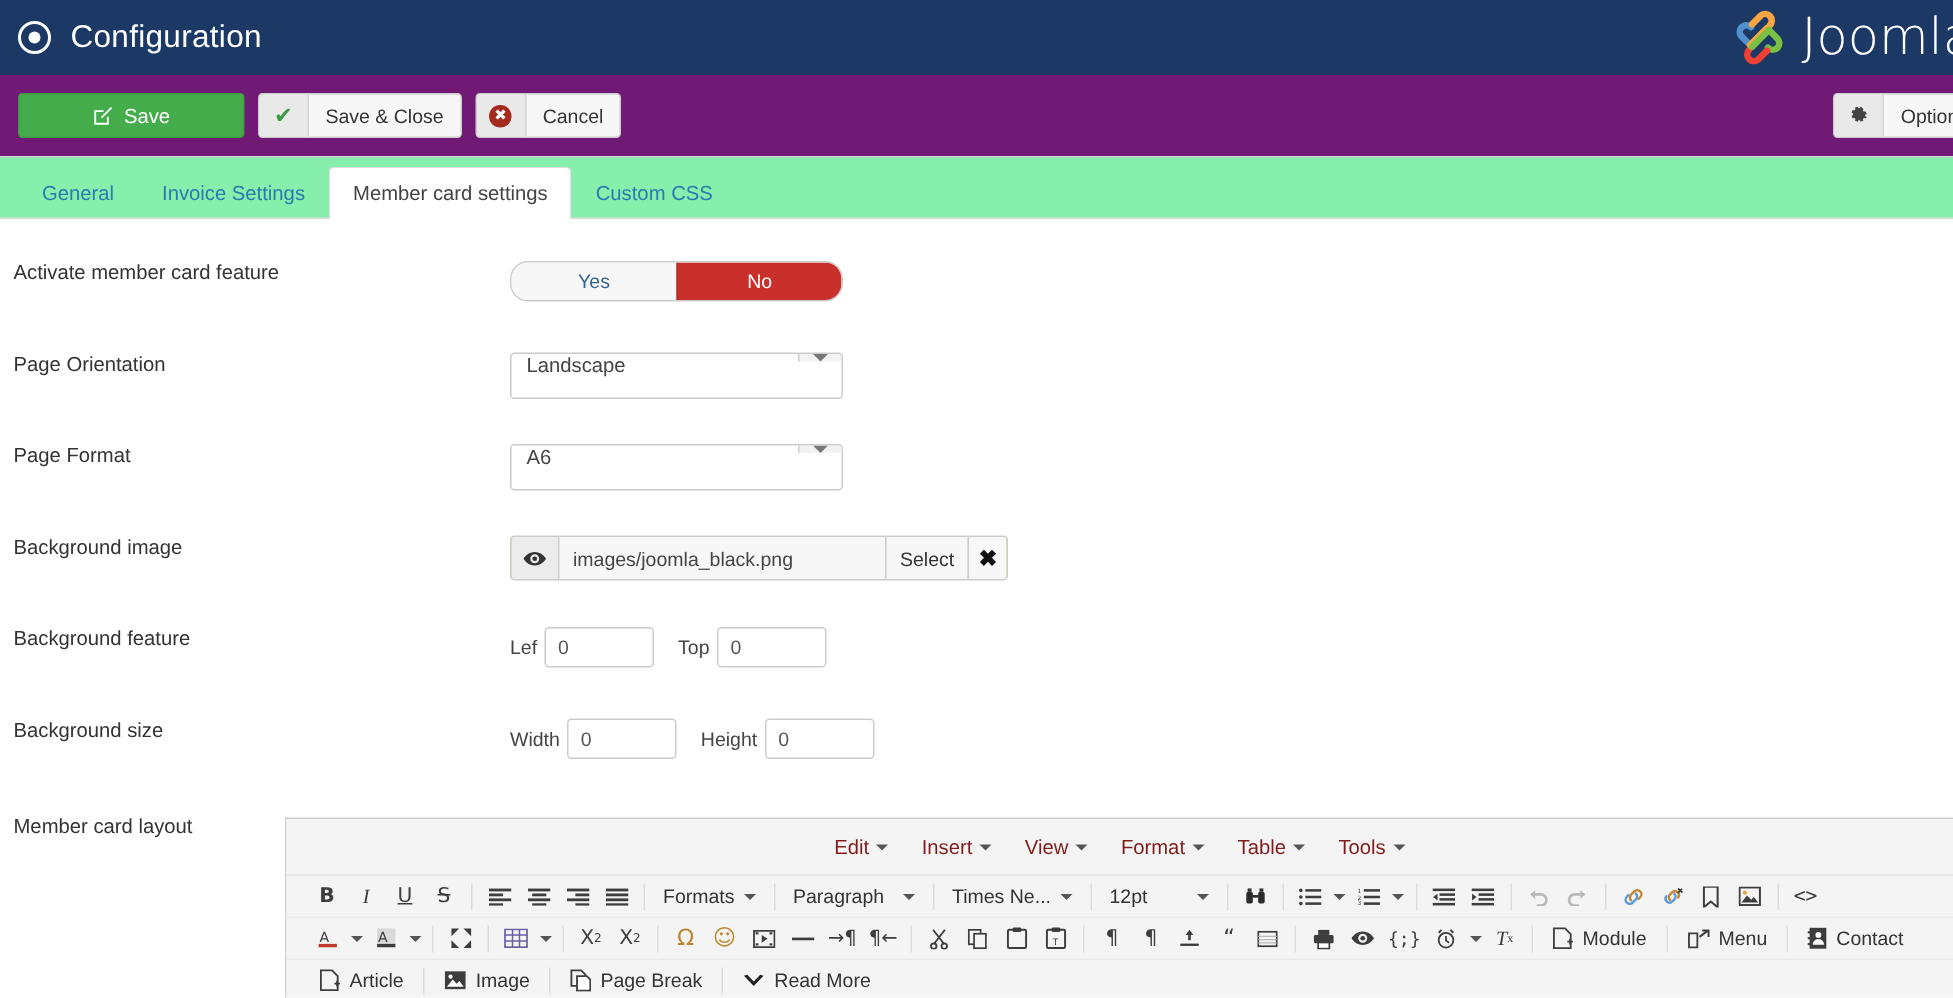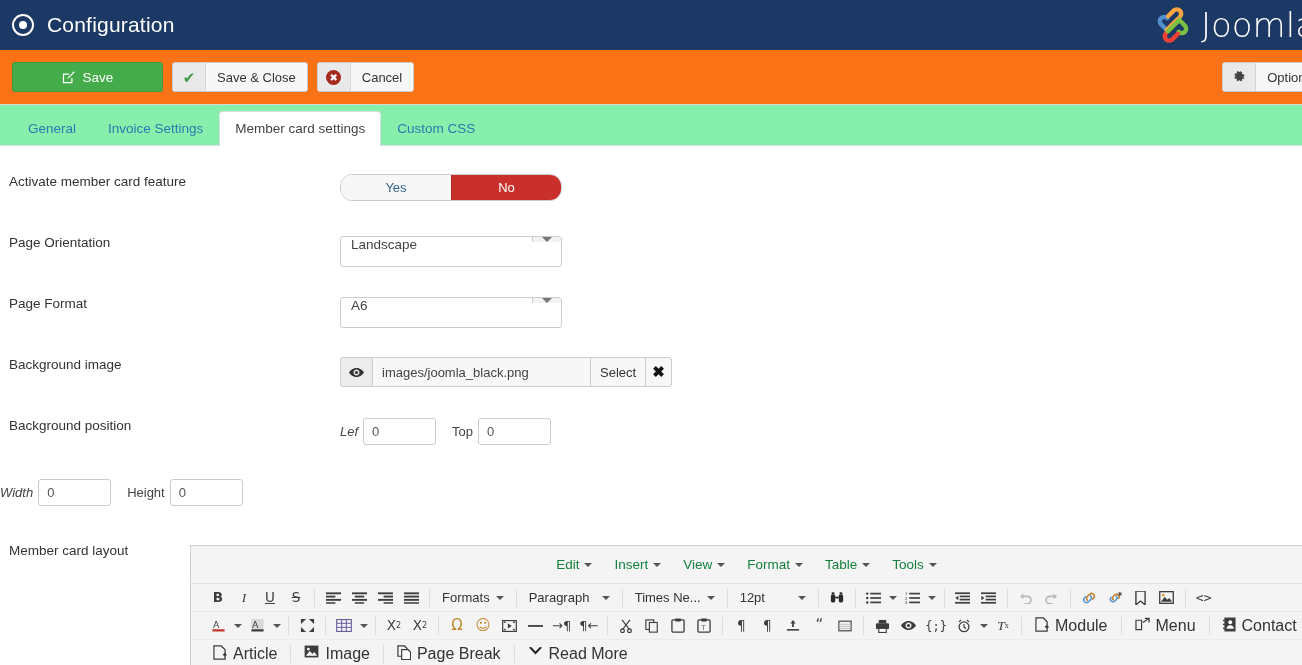--- a/index.html
+++ b/index.html
@@ -32,21 +32,21 @@
   .target-icon i { width: 8px; height: 8px; border-radius: 50%; background: #ffffff; display:block; }
   .page-title { color: #ffffff; font-size: 21px; font-weight: normal; letter-spacing: .2px; }
 
   .brand { display: flex; align-items: center; gap: 8px; padding-right: 0; margin-right: -14px; }
   .brand-mark { width: 40px; height: 40px; flex: none; }
   .brand-text { color: #ffffff; font-size: 34px; letter-spacing: 0px; font-family: "DejaVu Sans", sans-serif; font-weight: 300; white-space: nowrap; }
 
   
   .toolbar {
     height: 55px;
-    background: #f97316;
+    background: #701a75;
     border-bottom: 1px solid #d8d8d8;
     display: flex;
     align-items: center;
     justify-content: space-between;
     padding: 0 0 0 12px;
   }
   .tb-left { display: flex; align-items: center; gap: 9px; }
   .tb-right { display: flex; align-items: center; margin-right: -22px; }
 
   .btn {
@@ -164,36 +164,36 @@
     background: #f7f7f7; border-left: 1px solid #cccccc; cursor: pointer;
   }
   .media .clr {
     width: 26px; display: flex; align-items: center; justify-content: center;
     background: #f7f7f7; border-left: 1px solid #cccccc; cursor: pointer;
     font-size: 15px; font-weight: bold; color: #111;
   }
 
   
   .inline-fields { display: flex; align-items: center; gap: 0; font-size: 13px; color: #444; }
-  .inline-fields .cap { padding: 0 5px 0 0; font-style: italic; }
+  .inline-fields .cap { padding: 0 5px 0 0; }
   .inline-fields .cap2 { padding: 0 5px 0 16px; }
   .numbox {
     width: 73px; height: 27px; border: 1px solid #cccccc; border-radius: 3px;
     background: #ffffff; font-size: 13px; color: #555; padding: 0 8px;
     font-family: "Liberation Sans", sans-serif;
   }
 
   
   .editor-wrap { margin-left: 190px; margin-top: 1px; border: 1px solid #cfcfcf; border-right: none; background: #ffffff; }
   .menubar {
     height: 38px; background: #f4f4f4; border-bottom: 1px solid #e2e2e2;
     display: flex; align-items: center; justify-content: center; gap: 0;
   }
   .menu-item {
-    padding: 4px 11px; font-size: 13.5px; color: #15803d; cursor: pointer;
+    padding: 4px 11px; font-size: 13.5px; color: #7f1d1d; cursor: pointer;
     display: inline-flex; align-items: center; gap: 5px;
   }
   .mcaret { width: 0; height: 0; border-left: 4px solid transparent; border-right: 4px solid transparent; border-top: 4px solid #555; }
 
   .tb-row {
     min-height: 28px; background: #f4f4f4; display: flex; align-items: center;
     padding-left: 8px; border-bottom: 1px solid #eaeaea; flex-wrap: nowrap; overflow: hidden;
   }
   .tb-row:last-child { border-bottom: 1px solid #dcdcdc; }
   .ti {
@@ -204,21 +204,21 @@
   }
   .ti.bold { font-weight: bold; }
   .ti.ital { font-style: italic; font-family: "Liberation Serif", serif; }
   .ti.und { text-decoration: underline; }
   .ti.strk { text-decoration: line-through; }
   .sep { width: 1px; height: 18px; background: #dcdcdc; margin: 0 5px; flex: none; }
   .dd { display: inline-flex; align-items: center; gap: 6px; padding: 0 7px; font-size: 13px; color: #333; cursor: pointer; flex: none; white-space: nowrap; }
   .dd.wide { min-width: 95px; justify-content: space-between; }
   .dd.w2 { min-width: 86px; justify-content: space-between; }
   .dd.w3 { min-width: 80px; justify-content: space-between; }
-  .lbl-btn { display: inline-flex; gap: 6px; padding: 0 8px; font-size: 16px; color: #333; cursor: pointer; flex:none; white-space: nowrap; }
+  .lbl-btn { display: inline-flex; align-items: center; gap: 6px; padding: 0 8px; font-size: 13px; color: #333; cursor: pointer; flex:none; white-space: nowrap; }
   .tsvg { display: block; }
 </style>
 </head>
 <body>
 
 <div class="header">
   <div class="header-left">
     <span class="target-icon">
         <i></i>
       </span>
@@ -330,32 +330,33 @@
           </svg>
         </span>
         <span class="path">images/joomla_black.png</span>
         <span class="sel">Select</span>
         <span class="clr">✖</span>
       </div>
     </div>
   </div>
 
   <div class="row r5">
-    <div class="row-label">Background position</div>
+    <div class="row-label">Background feature</div>
     <div class="row-field">
       <div class="inline-fields">
         <span class="cap">Lef</span>
         <input class="numbox" type="text" value="0" style="">
         <span class="cap2">Top</span>
         <input class="numbox" type="text" value="0" style="">
       </div>
     </div>
   </div>
 
   <div class="row r6">
+    <div class="row-label">Background size</div>
     <div class="row-field">
       <div class="inline-fields">
         <span class="cap">Width</span>
         <input class="numbox" type="text" value="0" style="">
         <span class="cap2">Height</span>
         <input class="numbox" type="text" value="0" style="">
       </div>
     </div>
   </div>
 

